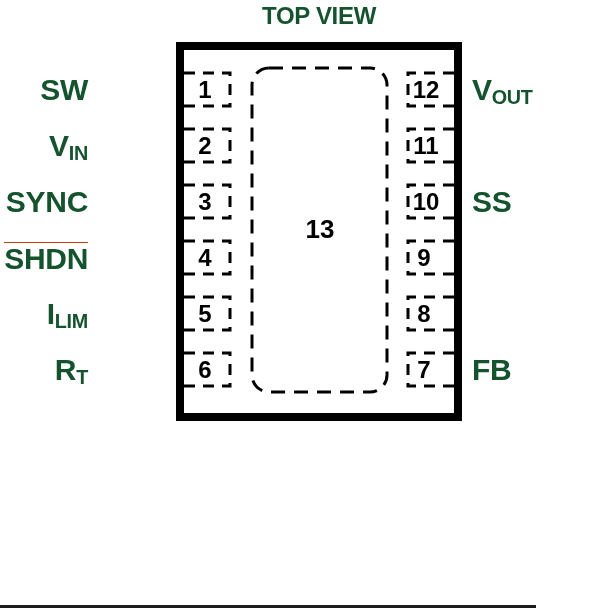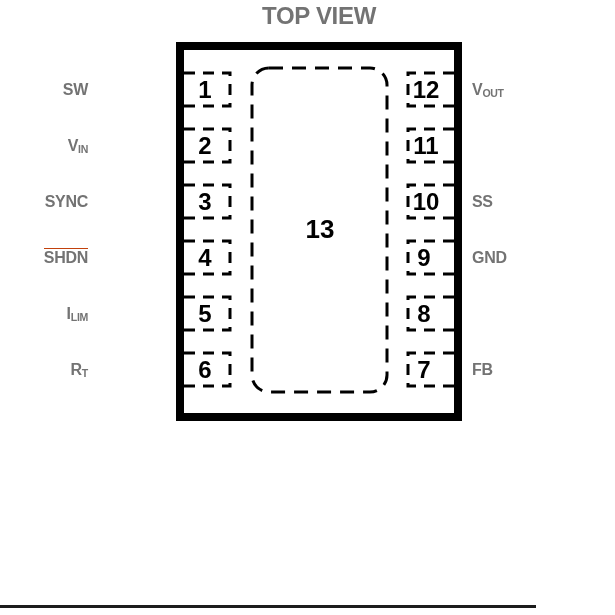--- a/index.html
+++ b/index.html
@@ -1,41 +1,41 @@
 <!DOCTYPE html>
 <html><head>
 <meta charset="utf-8">
 <style>
   html, body { margin: 0; padding: 0; background: #ffffff; }
   .screen {
     position: relative;
     width: 536px;
     height: 615px;
     background: #ffffff;
-    color: #737373;
+    color: #14532d;
     font-family: "Liberation Sans", sans-serif;
     overflow: hidden;
   }
   .title {
     position: absolute;
     top: 2px;
     left: 176px;
     width: 286px;
     text-align: center;
     font-size: 24px;
     font-weight: bold;
     letter-spacing: -0.3px;
     white-space: nowrap;
   }
   svg.diagram { position: absolute; left: 0; top: 0; }
   .pin-label {
     position: absolute;
     height: 32px;
     line-height: 32px;
-    font-size: 16px;
+    font-size: 30px;
     font-weight: bold;
     letter-spacing: -0.3px;
     white-space: nowrap;
   }
   .pin-label.left  { right: 448px; text-align: right; }  
   .pin-label.right { left: 472px; text-align: right; }
   .pin-label sub, .footer sub {
     font-size: 0.66em;
     line-height: 0;
     vertical-align: baseline;
@@ -128,19 +128,18 @@
 
   <div class="pin-label left" style="top:74px"><span>SW</span><sub></sub></div>
   <div class="pin-label left" style="top:130px"><span>V</span><sub>IN</sub></div>
   <div class="pin-label left" style="top:186px"><span>SYNC</span><sub></sub></div>
   <div class="pin-label left" style="top:242px"><span class="ov">SHDN</span><sub></sub></div>
   <div class="pin-label left" style="top:298px"><span>I</span><sub>LIM</sub></div>
   <div class="pin-label left" style="top:354px"><span>R</span><sub>T</sub></div>
 
   <div class="pin-label right" style="top:74px"><span>V</span><sub>OUT</sub></div>
   <div class="pin-label right" style="top:186px"><span>SS</span><sub></sub></div>
-  <div class="pin-label right" style="top:242px"><span>GND</span><sub></sub></div>
   <div class="pin-label right" style="top:354px"><span>FB</span><sub></sub></div>
 
 
   <div class="bottom-rule"></div>
 
 </div>
 
 </body></html>

